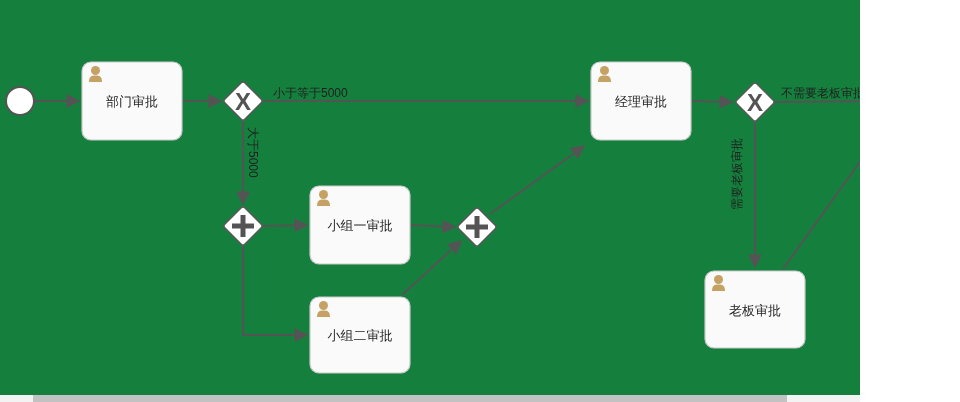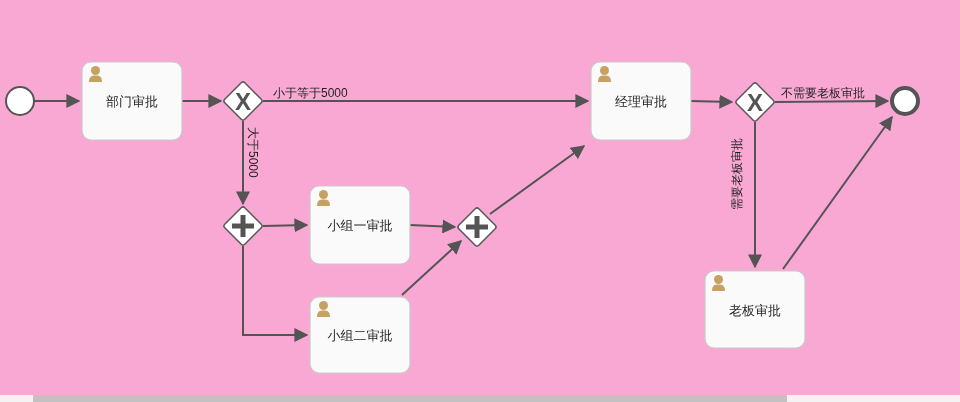--- a/index.html
+++ b/index.html
@@ -1,17 +1,17 @@
 <!DOCTYPE html>
 <html><head>
 <meta charset="utf-8">
 <style>
   html,body{margin:0;padding:0;background:#ffffff;}
   .canvas{
-    position:relative;width:960px;height:402px;background:#f9a8d4;
+    position:relative;width:860px;height:402px;background:#15803d;
     overflow:hidden;font-family:"Liberation Sans",sans-serif;
   }
   .canvas svg{position:absolute;left:0;top:0;}
   .flow{stroke:#545454;stroke-width:2;fill:none;}
   .task-box{fill:#fafafa;stroke:#c9c9c9;stroke-width:1.2;}
   .task-label{font-size:13px;fill:#1f1f1f;text-anchor:middle;}
   .gw-shape{fill:#ffffff;stroke:#585858;stroke-width:1.5;}
   .gw-x{font-size:24px;font-weight:bold;fill:#545454;text-anchor:middle;}
   .gw-plus{stroke:#545454;stroke-width:5;fill:none;}
   .flow-label{font-size:12px;fill:#1f1f1f;}

